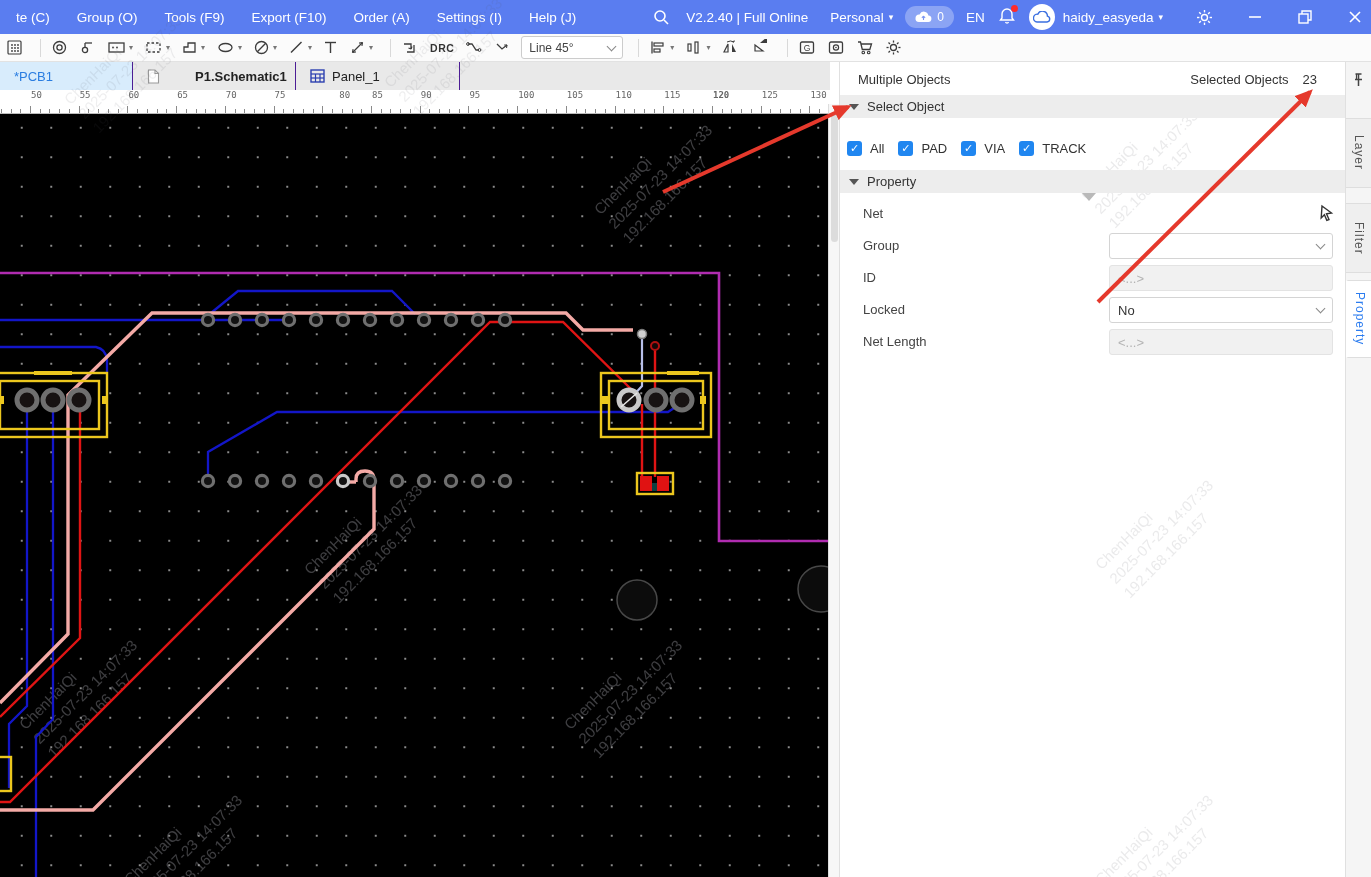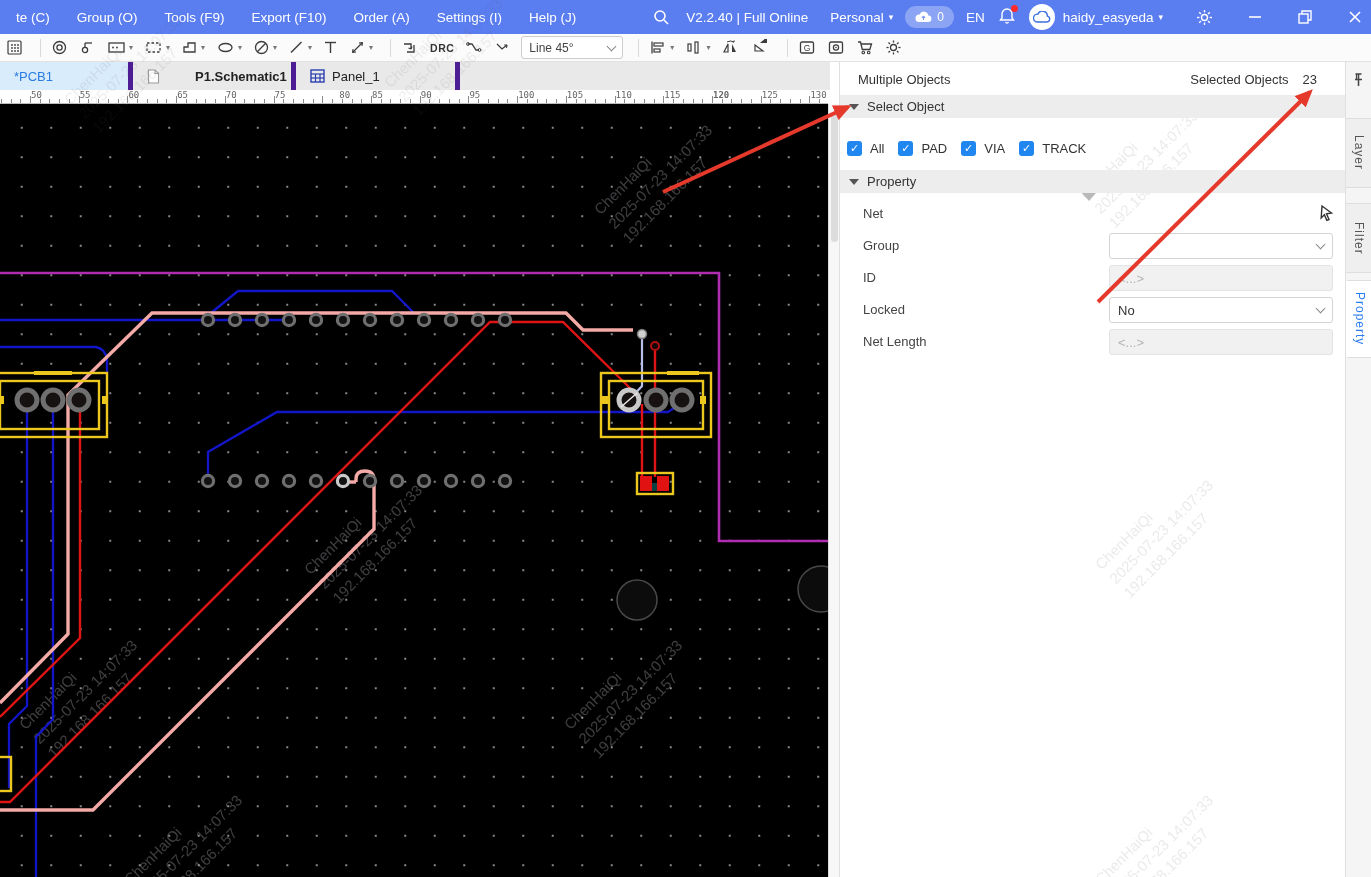--- a/index.html
+++ b/index.html
@@ -25,27 +25,27 @@
   #toolbar { position:absolute; left:0; top:34px; width:1371px; height:28px; background:#fbfbfb; border-bottom:1px solid #e2e2e2; display:flex; align-items:center; z-index:5; }
   .tool { display:flex; align-items:center; margin-right:7px; height:24px; padding:0 2px; }
   .tool svg { display:block; }
   .tool .dd { font-size:8px; color:#777; margin-left:3px; }
   .tsep { width:1px; height:18px; background:#d9d9d9; margin:0 8px; }
   .drc { font-size:10.5px; font-weight:bold; color:#333; letter-spacing:0.5px; }
   .line-select { display:flex; align-items:center; justify-content:space-between; width:102px; height:23px; border:1px solid #ccc; border-radius:3px; background:#fff; font-size:12px; color:#444; padding:0 7px; margin-right:7px; }
 
   
   #tabbar { position:absolute; left:0; top:62px; width:830px; height:28px; background:#e9e9e9; display:flex; z-index:4; }
-  .doc-tab { height:28px; display:flex; align-items:center; padding:0 14px; border-right:5px solid #4c1d95; font-size:13px; color:#222; white-space:nowrap; }
+  .doc-tab { height:28px; display:flex; align-items:center; padding:0 14px; border-right:1px solid #4c1d95; font-size:13px; color:#222; white-space:nowrap; }
   .doc-tab.active { background:#d8ecfc; color:#2a7de1; }
   .doc-tab .ticon { margin-right:7px; display:flex; }
   .doc-tab.bold { font-weight:bold;gap:28px; }
 
   
-  #ruler { position:absolute; left:0; top:90px; width:828px; height:14px; background:#ffffff; border-bottom:1px solid #bbb; z-index:4; overflow:hidden; }
+  #ruler { position:absolute; left:0; top:90px; width:828px; height:24px; background:#ffffff; border-bottom:1px solid #bbb; z-index:4; overflow:hidden; }
   .tick { position:absolute; bottom:0; width:1px; background:#8a8a8a; }
   .tick-label { position:absolute; top:0; font-family:"DejaVu Sans Mono",monospace; font-size:9px; color:#666; }
 
   
   #canvas { position:absolute; left:0; top:104px; width:828px; height:773px; background-color:#000;
      background-image: radial-gradient(circle, rgba(255,255,255,0.55) 0.7px, transparent 1.1px);
      background-size:29.5px 29.5px; background-position:7px 9px; overflow:hidden; z-index:1; }
   #traces { position:absolute; left:0; top:0; z-index:2; pointer-events:none; }
   #vscroll { position:absolute; left:828px; top:104px; width:11px; height:773px; background:#f7f7f7; border-left:1px solid #ddd; z-index:3; }
   #vscroll .thumb { position:absolute; left:2px; top:8px; width:7px; height:130px; background:#dcdcdc; border-radius:4px; }

